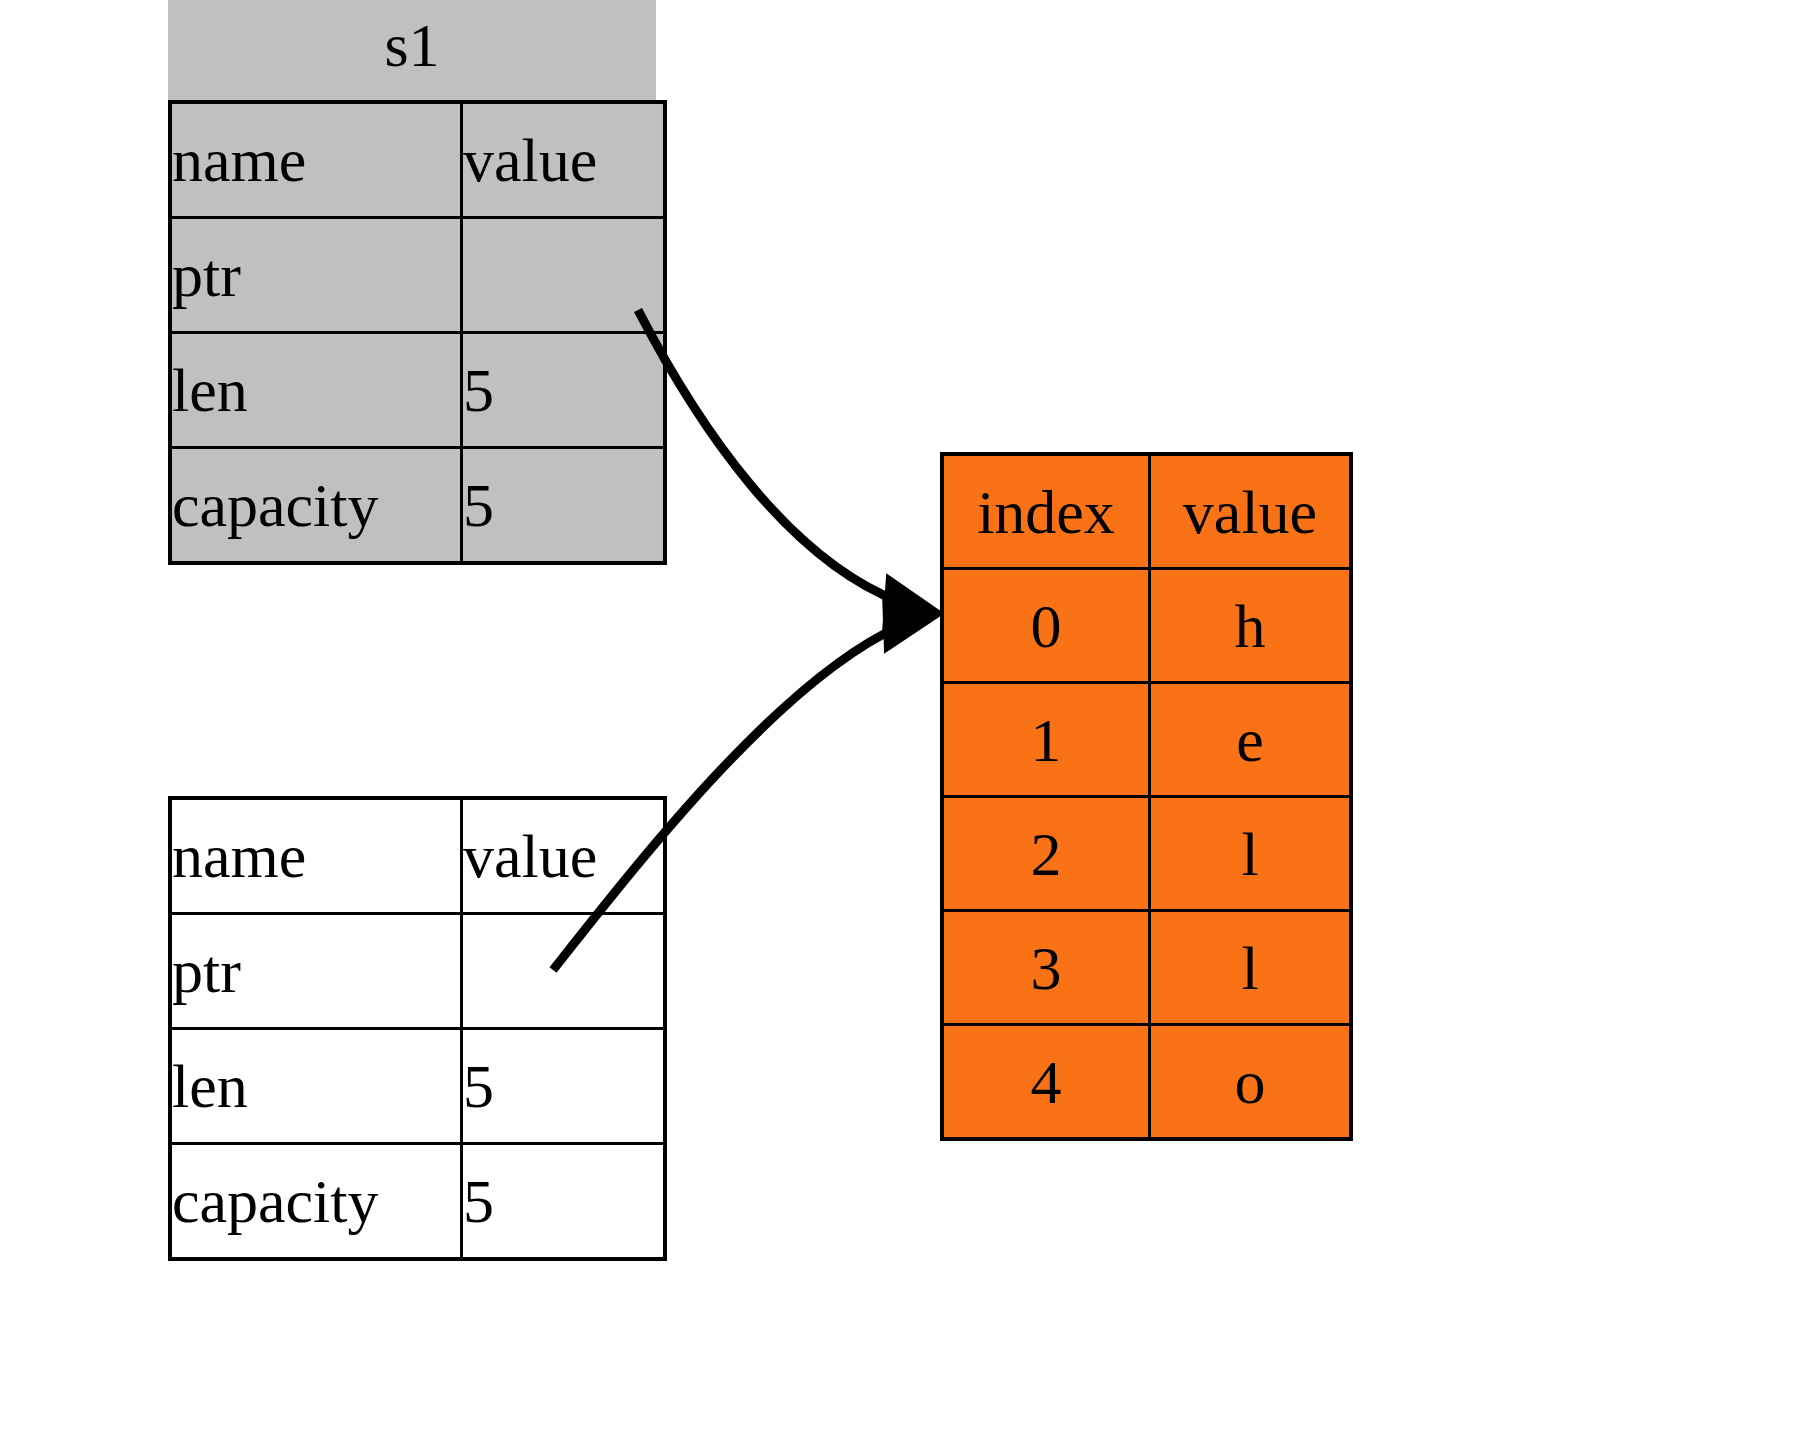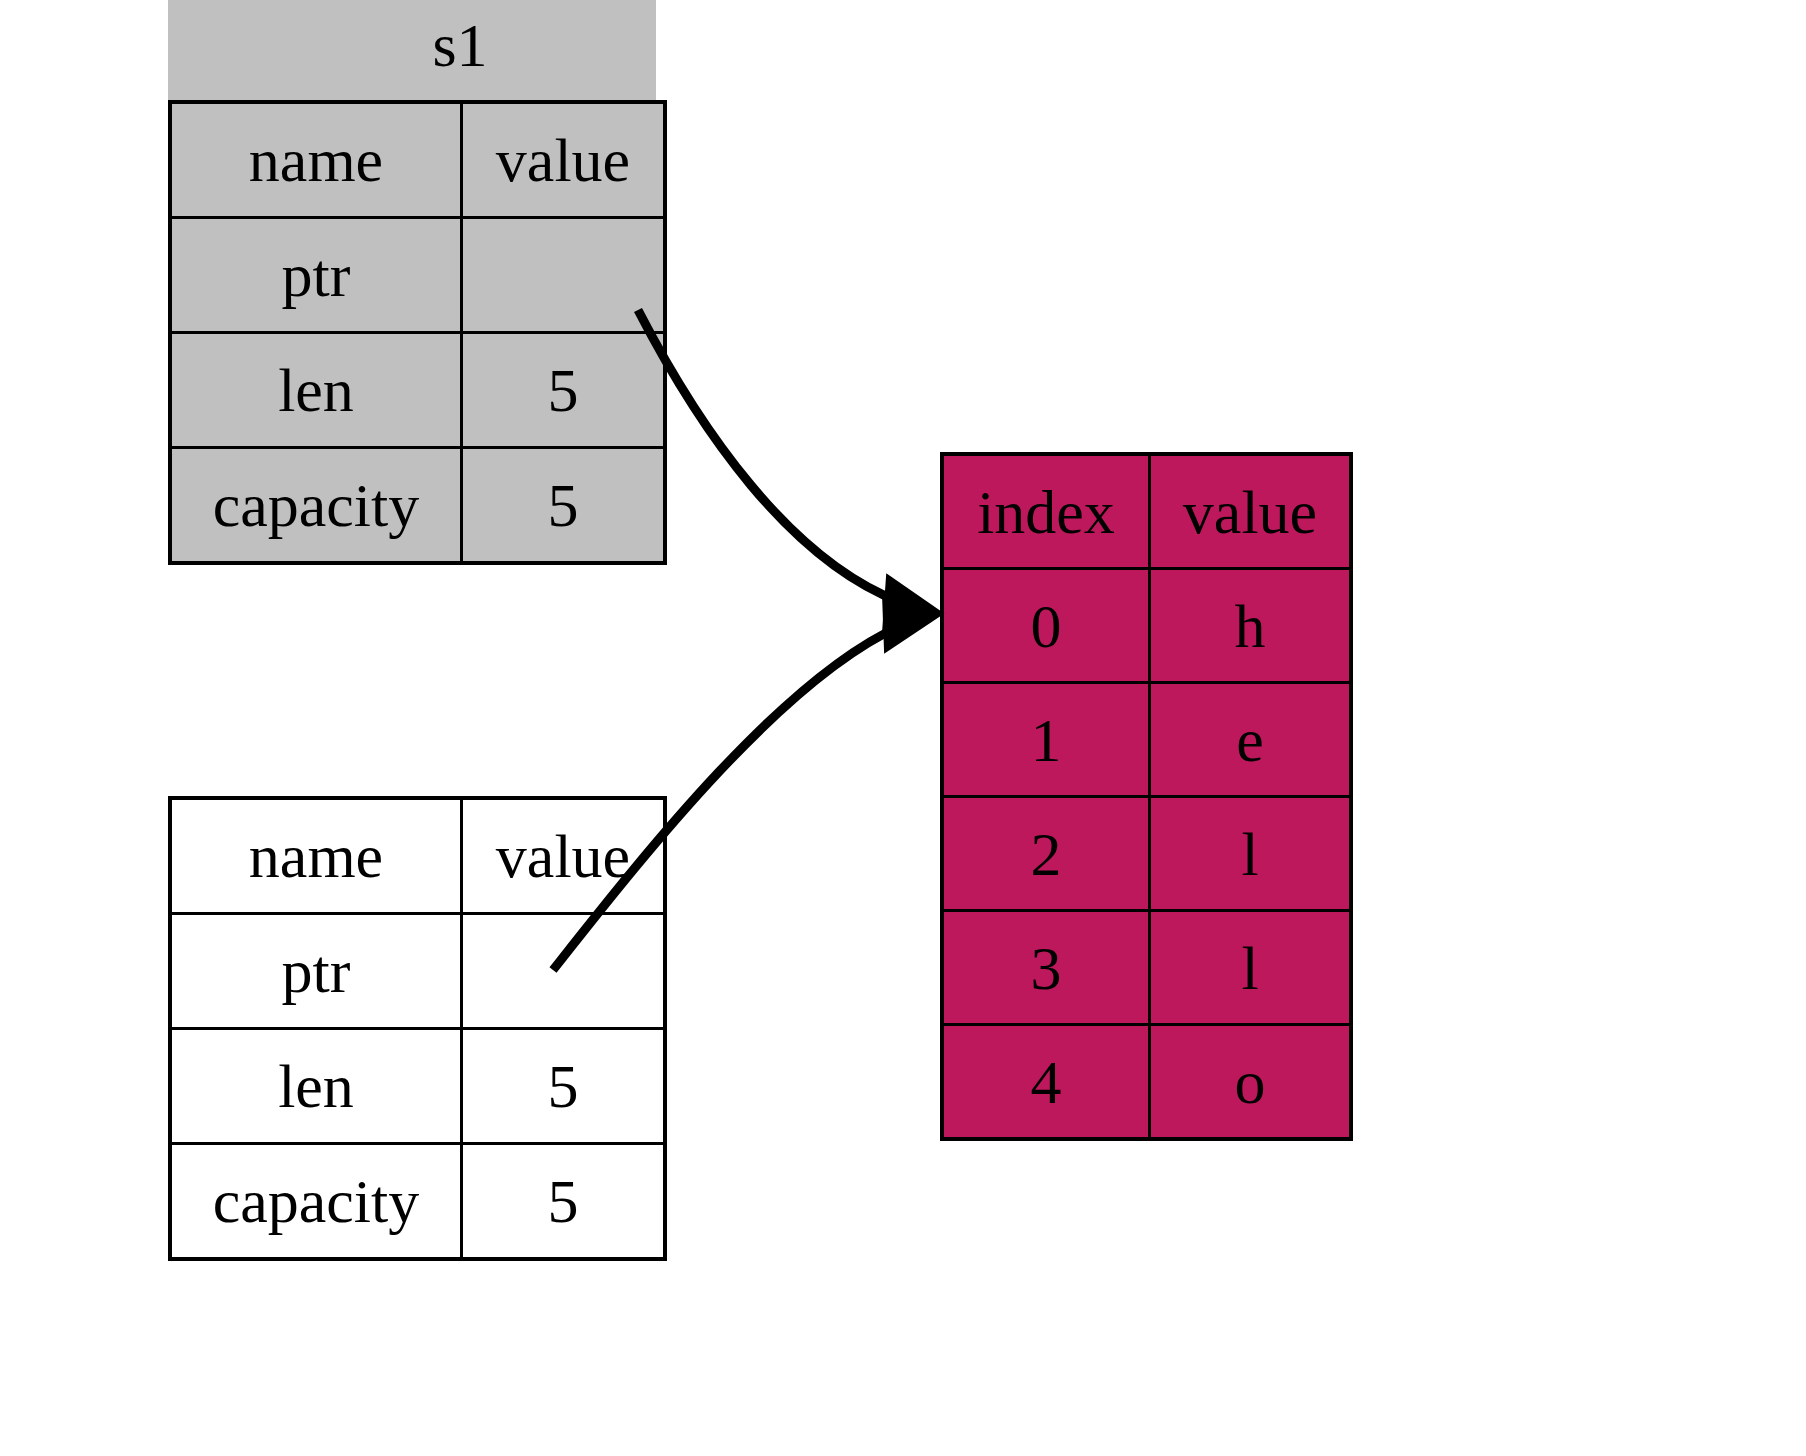--- a/index.html
+++ b/index.html
@@ -11,47 +11,47 @@
   .struct{position:absolute;box-sizing:border-box;}
   .struct .title{
     position:absolute;left:0;width:100%;text-align:center;
     font-size:62px;line-height:1;
   }
   .struct table{
     position:absolute;left:0;border-collapse:collapse;
     table-layout:fixed;border:4px solid #000;
   }
   .struct td{
-    border:3px solid #000;text-align:center;vertical-align:middle;
+    border:3px solid #000;vertical-align:middle;
     font-size:62px;line-height:1;padding:0;
   }
 
   
   #s1-group{left:168px;top:0px;width:488px;height:548px;}
   #s1-shade{position:absolute;left:0;top:0;width:488px;height:548px;background:#c0c0c0;}
-  #s1-title{top:14px;padding-left:48px;}
+  #s1-title{top:14px;}
   #s1-table{top:100px;width:488px;}
   #s1-table td{background:#c0c0c0;}
 
   
   #s2-group{left:168px;top:696px;width:488px;height:740px;}
   #s2-title{top:14px;}
   #s2-table{top:100px;width:488px;}
   #s2-table td{background:#ffffff;}
 
   .col-name{width:288px;}
   .col-val{width:200px;}
   .r-tall{height:112px;}
 
   
   #arr-group{position:absolute;left:940px;top:452px;}
   #arr-table{border-collapse:collapse;table-layout:fixed;border:4px solid #000;}
   #arr-table td{
     border:3px solid #000;text-align:center;vertical-align:middle;
-    font-size:62px;line-height:1;padding:0;height:111px;background:#be185d;
+    font-size:62px;line-height:1;padding:0;height:111px;background:#f97316;
   }
   .acol-idx{width:204px;}
   .acol-val{width:198px;}
 
   
   #edges{position:absolute;left:0;top:0;width:1806px;height:1456px;
          pointer-events:none;}
 </style>
 </head>
 <body>

